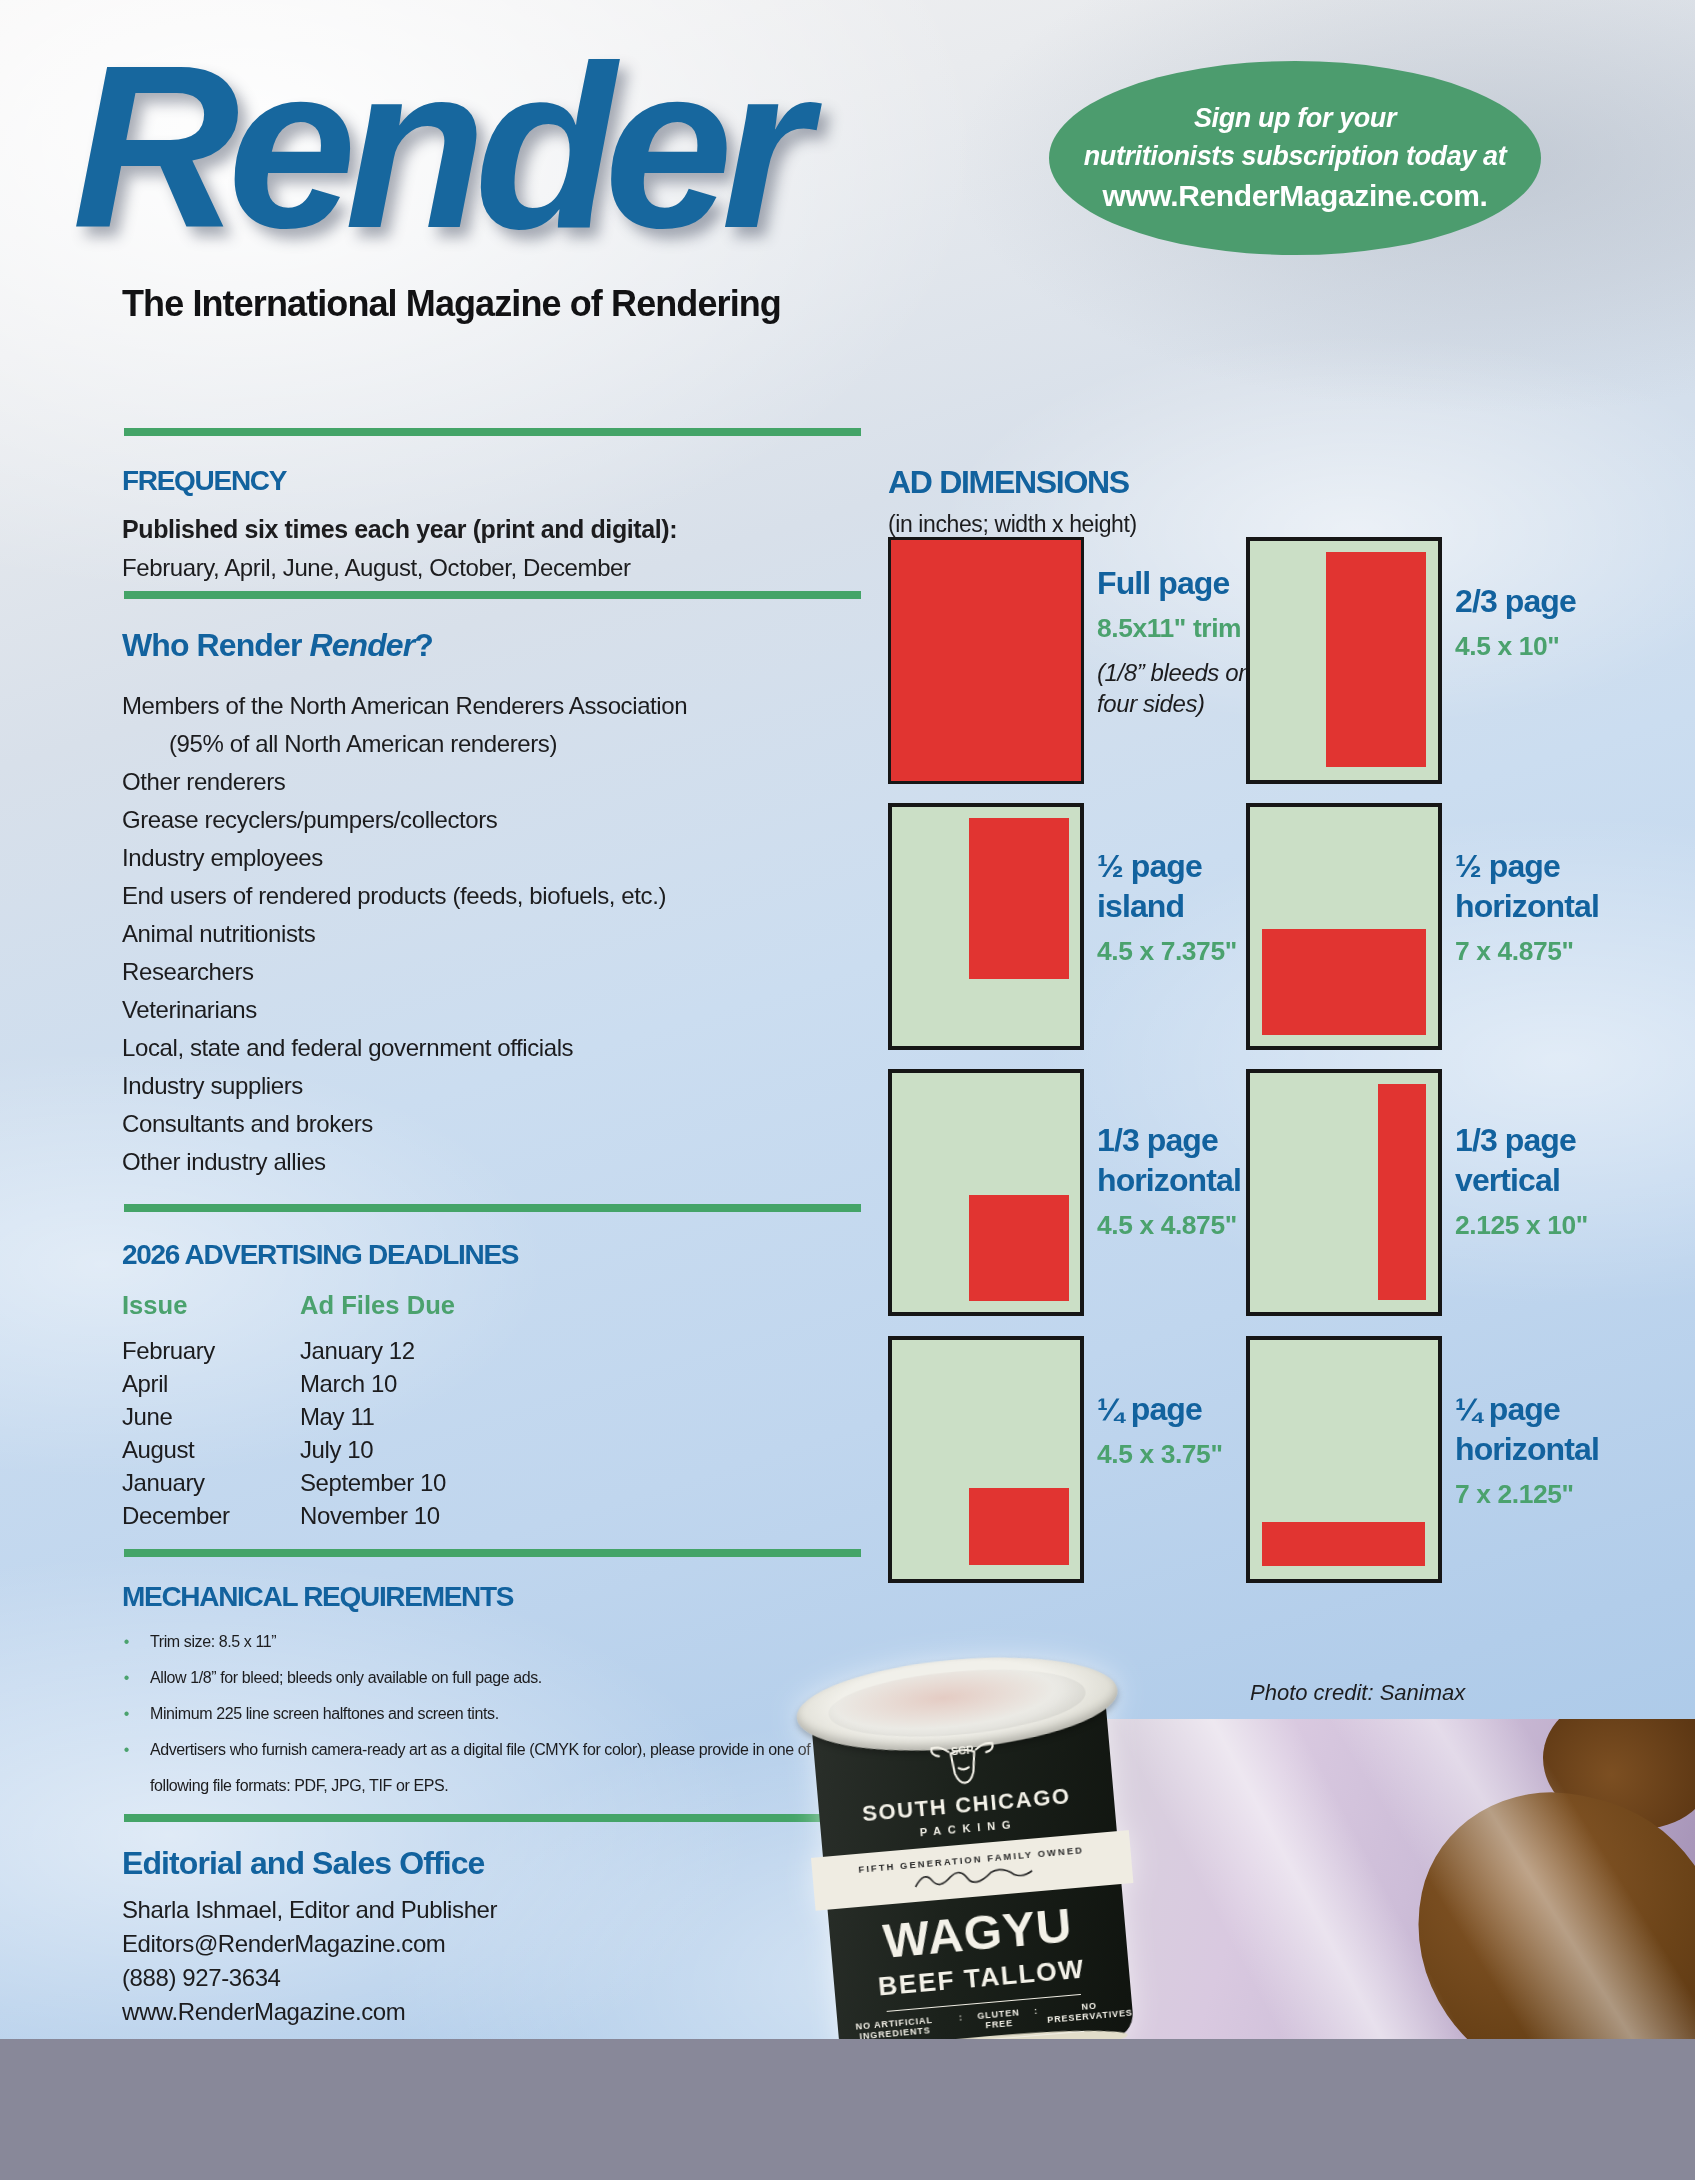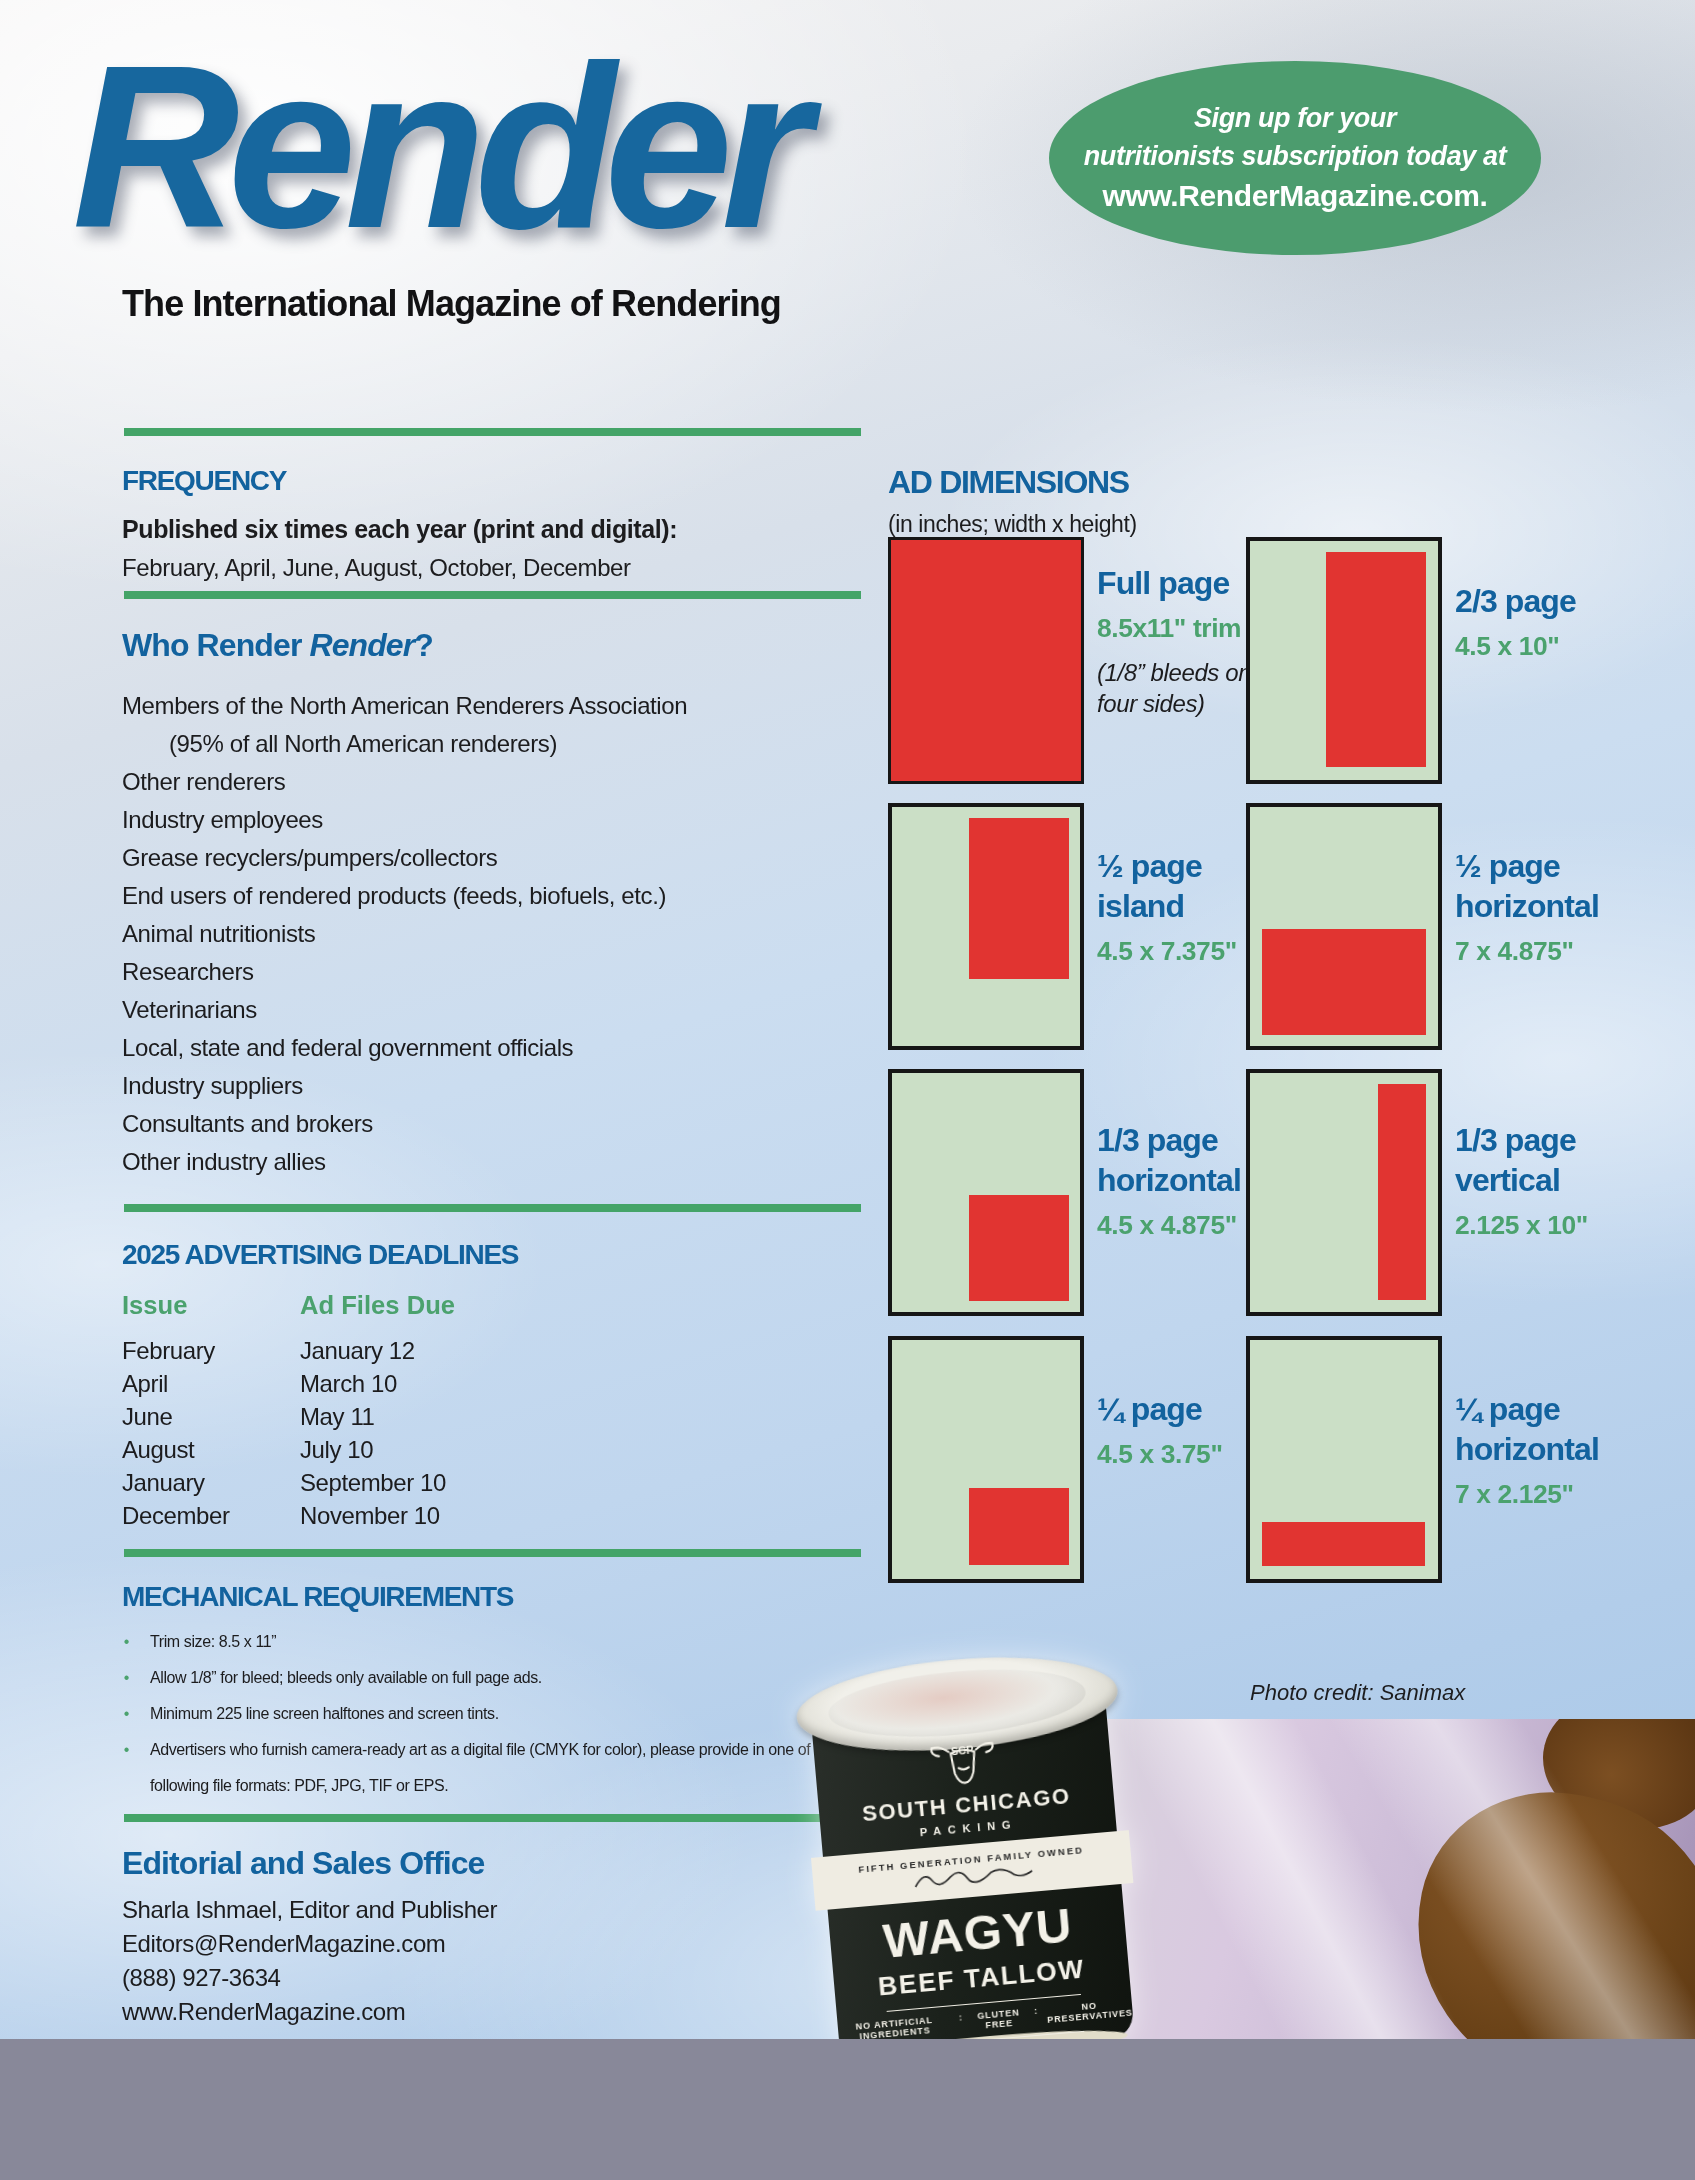--- a/index.html
+++ b/index.html
@@ -165,33 +165,33 @@
 
   <div class="abs h-caps" id="freq-h">FREQUENCY</div>
   <div class="abs body-t green-b" id="freq-sub">Published six times each year (print and digital):</div>
   <div class="abs body-t" id="freq-months">February, April, June, August, October, December</div>
 
   <div class="abs h-title" id="readers-h"><span>Who Render </span><span class="it">Render</span><span>?</span></div>
   <div class="abs body-t readers">
     <div>Members of the North American Renderers Association</div>
     <div class="indent">(95% of all North American renderers)</div>
     <div>Other renderers</div>
+    <div>Grease recyclers/pumpers/collectors</div>
     <div>Industry employees</div>
-    <div>Grease recyclers/pumpers/collectors</div>
     <div>End users of rendered products (feeds, biofuels, etc.)</div>
     <div>Animal nutritionists</div>
     <div>Researchers</div>
     <div>Veterinarians</div>
     <div>Local, state and federal government officials</div>
     <div>Industry suppliers</div>
     <div>Consultants and brokers</div>
     <div>Other industry allies</div>
   </div>
 
-  <div class="abs h-caps" id="dead-h">2025 ADVERTISING DEADLINES</div>
+  <div class="abs h-caps" id="dead-h">2026 ADVERTISING DEADLINES</div>
   <div class="abs green-b dl-head">
     <span class="col-issue">Issue</span><span>Ad Files Due</span>
   </div>
   <div class="abs body-t dl-rows">
     <div class="row"><span class="col-issue">February</span><span>January 12</span></div>
     <div class="row"><span class="col-issue">April</span><span>March 10</span></div>
     <div class="row"><span class="col-issue">June</span><span>May 11</span></div>
     <div class="row"><span class="col-issue">August</span><span>July 10</span></div>
     <div class="row"><span class="col-issue">January</span><span>September 10</span></div>
     <div class="row"><span class="col-issue">December</span><span>November 10</span></div>

